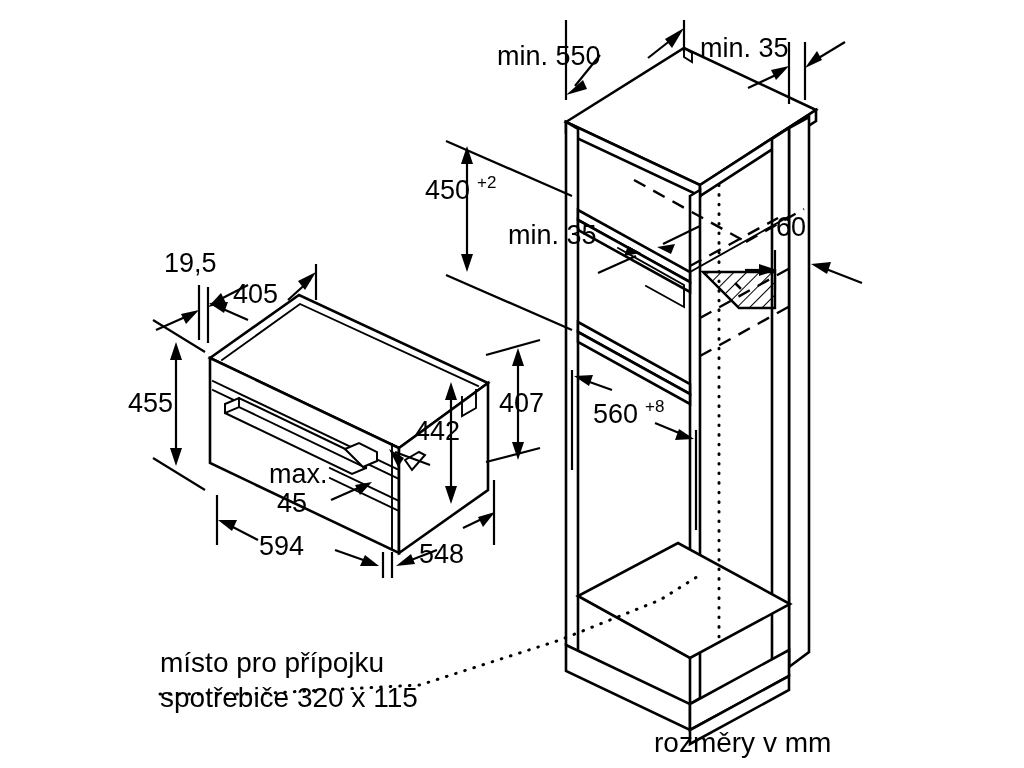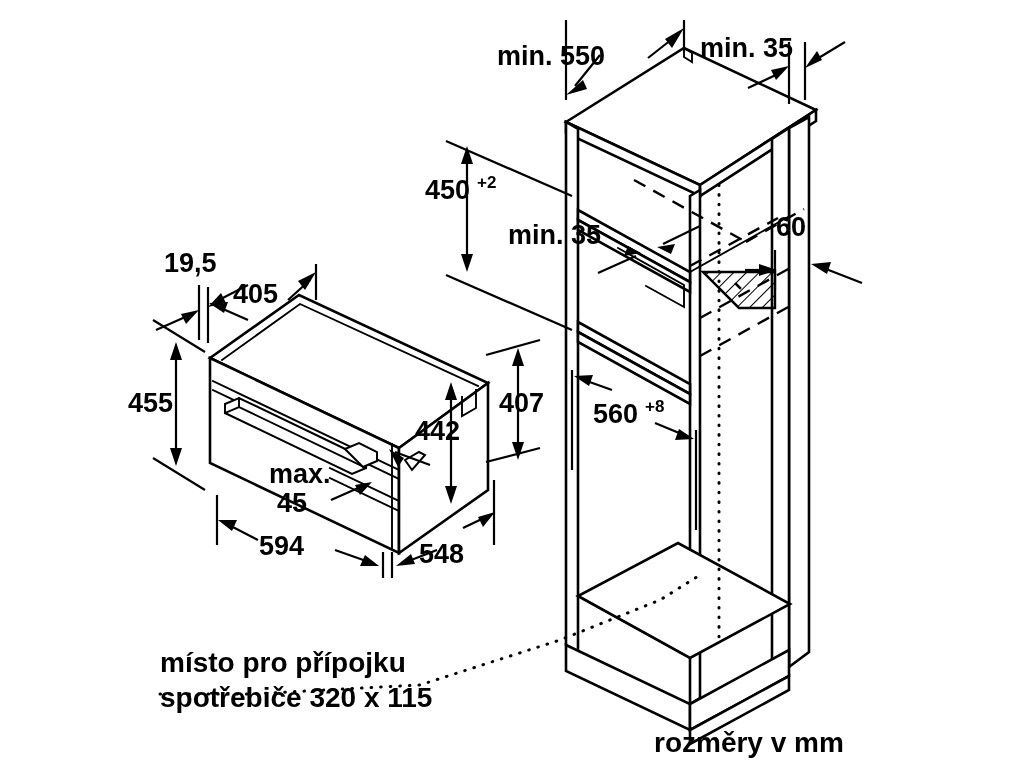--- a/index.html
+++ b/index.html
@@ -15,21 +15,20 @@
     color: #000000;
     overflow: hidden;
     position: relative;
   }
   #diagram-root {
     position: absolute;
     left: 0;
     top: 0;
     width: 1024px;
     height: 768px;
-    font-weight: bold;
   }
   svg.drawing {
     display: block;
     width: 1024px;
     height: 768px;
   }
   
   .solid   { fill: none; stroke: #000; stroke-width: 2.6; stroke-linecap: square; stroke-linejoin: miter; }
   .solid-thin { fill: none; stroke: #000; stroke-width: 1.9; stroke-linecap: square; stroke-linejoin: miter; }
   .dimline { fill: none; stroke: #000; stroke-width: 2.2; stroke-linecap: butt; }

